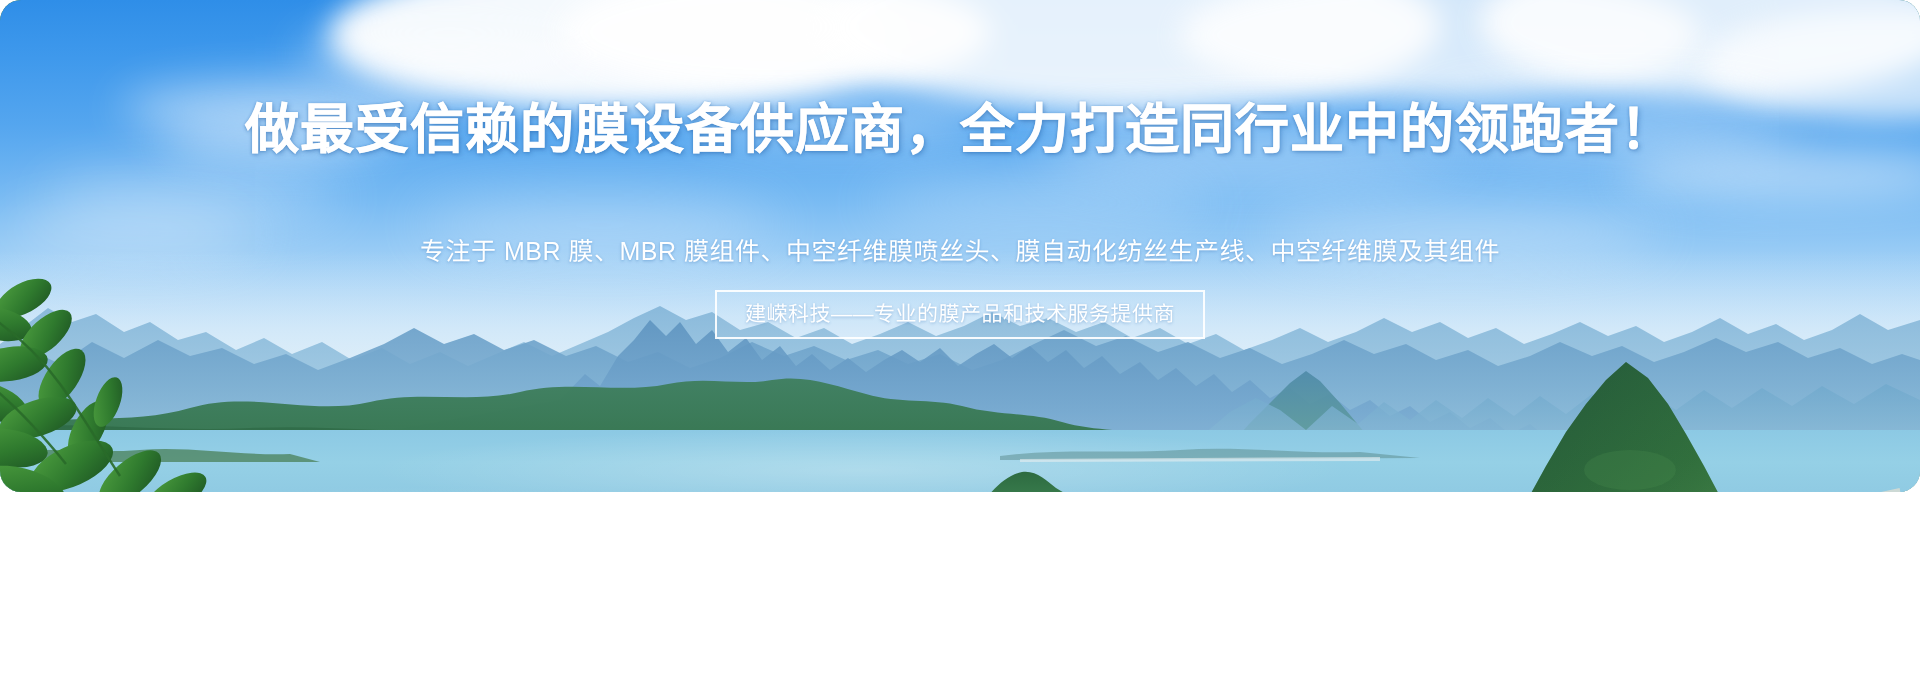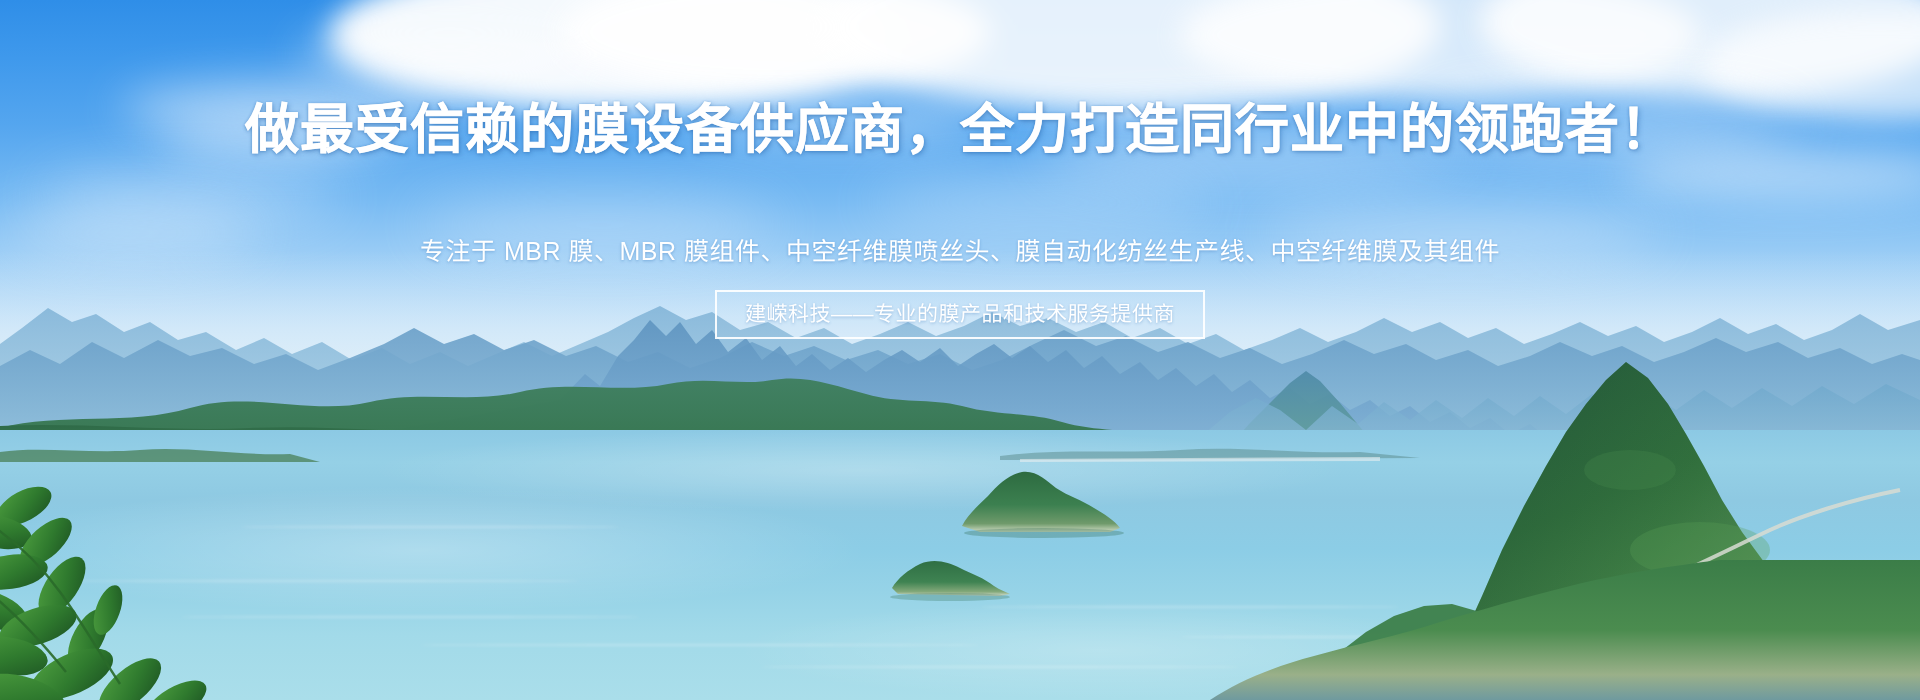--- a/index.html
+++ b/index.html
@@ -8,23 +8,24 @@
     padding: 0;
     background: #ffffff;
   }
   body {
     font-family: "Liberation Sans", "DejaVu Sans", sans-serif;
   }
 
   .banner {
     position: relative;
     width: 1920px;
-    height: 700px;
+    height: 492px;
     overflow: hidden;
     background: #4d7c0f;
+    border-radius: 21px;
   }
 
   
   .sky {
     position: absolute;
     left: 0; top: 0;
     width: 1920px;
     height: 420px;
     background:
       linear-gradient(to bottom,

